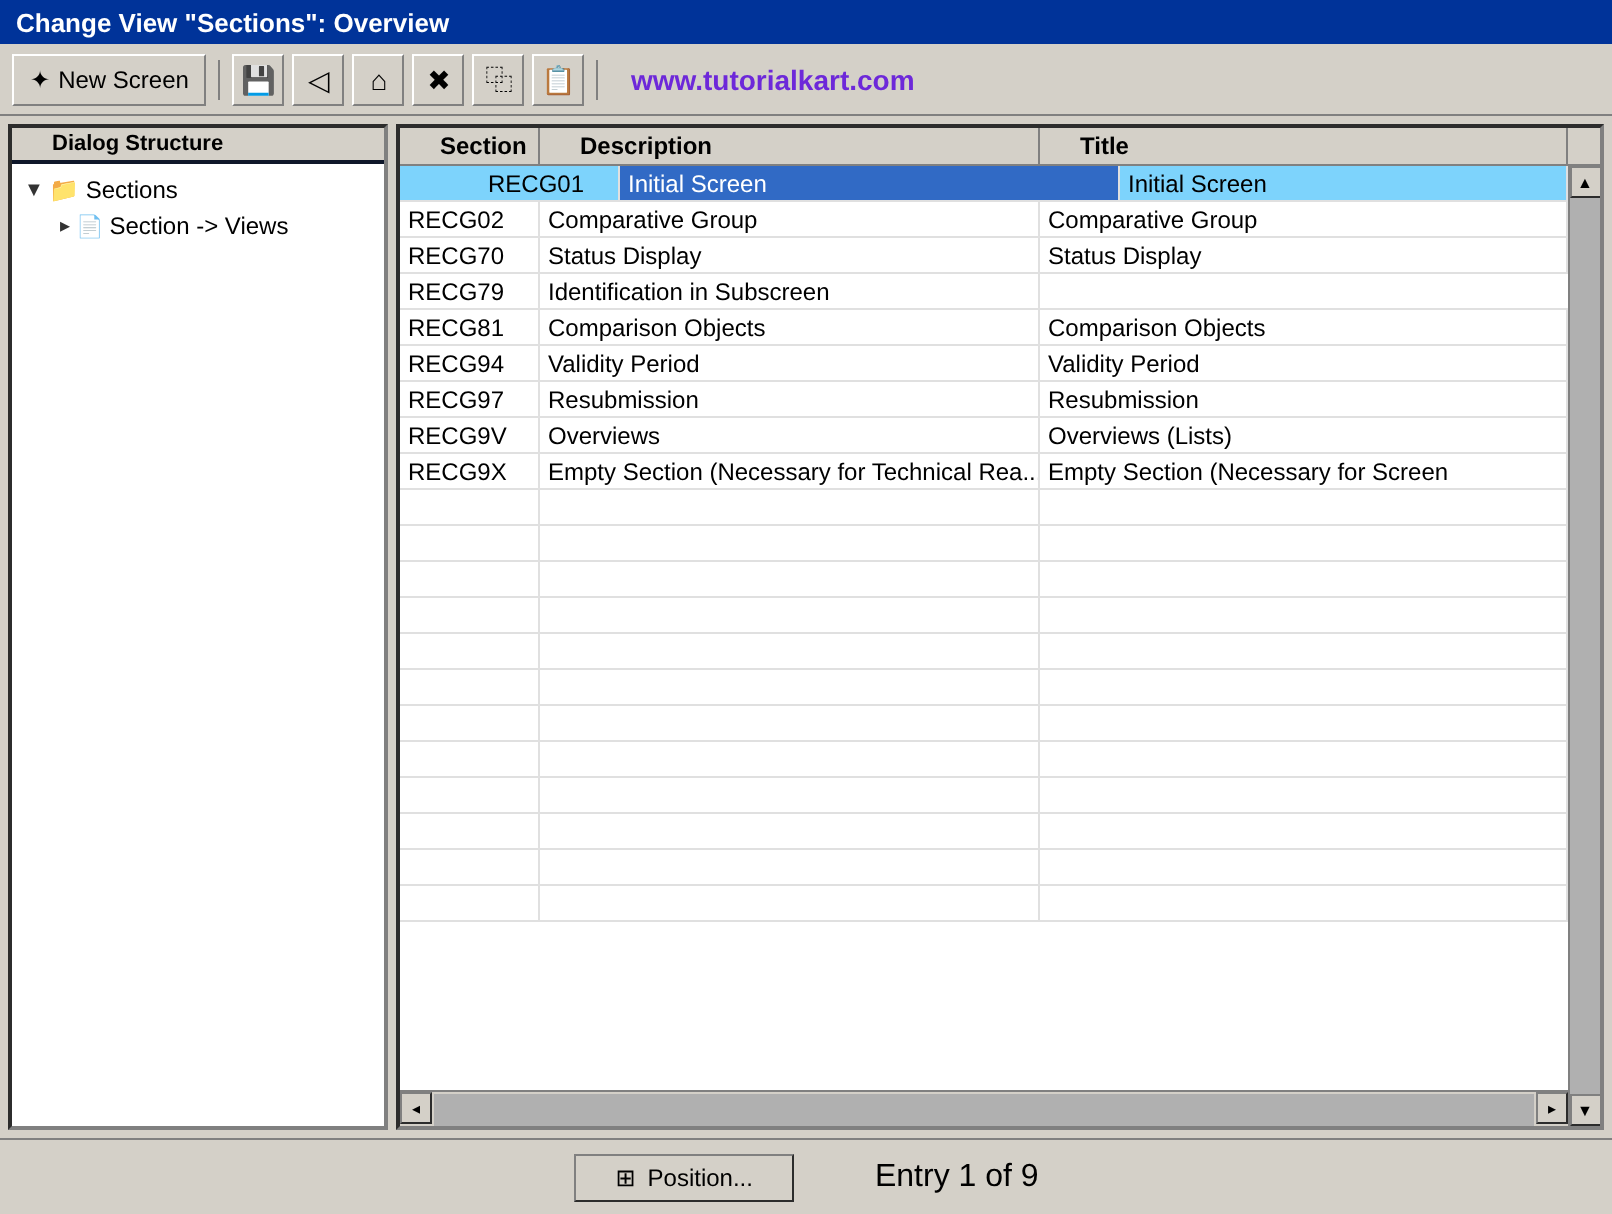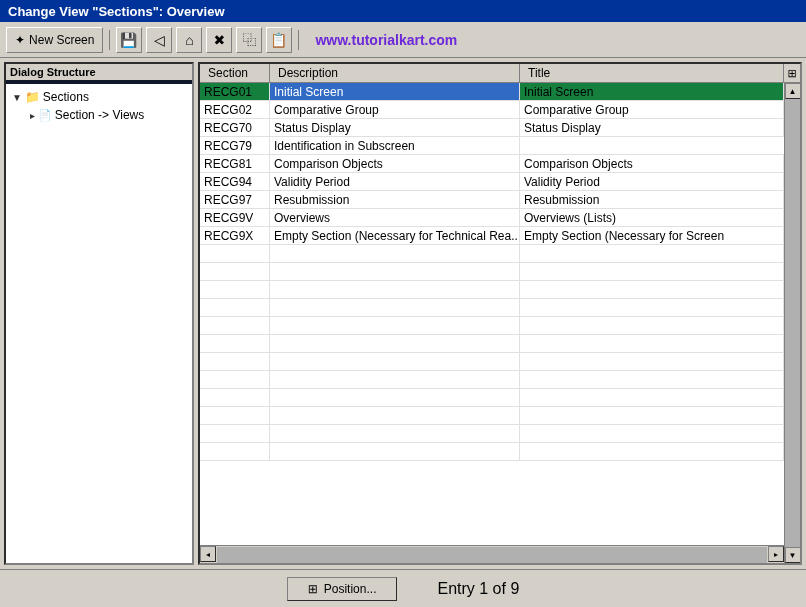--- a/index.html
+++ b/index.html
@@ -80,22 +80,22 @@
     
     .left-panel {
       width: 190px;
       border: 2px inset #808080;
       background: white;
       margin: 4px;
       overflow: hidden;
     }
     .left-panel-header {
       background: #d4d0c8;
-      border-bottom: 4px solid #0f172a;
-      padding: 2px 4px;
+      border-bottom: 2px solid #0f172a;
+      padding: 2px 20px;
       font-weight: bold;
       font-size: 11px;
     }
     .tree-content {
       padding: 4px 2px;
     }
     .tree-item {
       padding: 2px 4px;
       cursor: pointer;
       display: flex;
@@ -125,22 +125,22 @@
       flex-direction: column;
       overflow: hidden;
     }
     .table-header {
       display: grid;
       grid-template-columns: 70px 250px 1fr 16px;
       background: #d4d0c8;
       border-bottom: 1px solid #808080;
     }
     .th {
-      padding: 2px 8px;
-      font-weight: normal;
+      padding: 2px 20px;
+      font-weight: bold;
       font-size: 12px;
       border-right: 1px solid #808080;
       white-space: nowrap;
       overflow: hidden;
     }
     .th-icon {
       display: flex;
       align-items: center;
       justify-content: center;
       font-size: 11px;
@@ -314,21 +314,21 @@
       <div class="th">Section</div>
       <div class="th">Description</div>
       <div class="th">Title</div>
       <div class="th th-icon">⊞</div>
     </div>
 
     <div class="right-panel-body">
       <div class="table-content">
         <div class="table-body">
 
-          <div class="table-row" style="background:#15803d;">
+          <div class="table-row" style="background:#7dd3fc;padding-left:40px;">
             <div class="td">RECG01</div>
             <div class="td" style="background:#316ac5; color:white;">Initial Screen</div>
             <div class="td">Initial Screen</div>
           </div>
 
           <div class="table-row">
             <div class="td">RECG02</div>
             <div class="td">Comparative Group</div>
             <div class="td">Comparative Group</div>
           </div>

